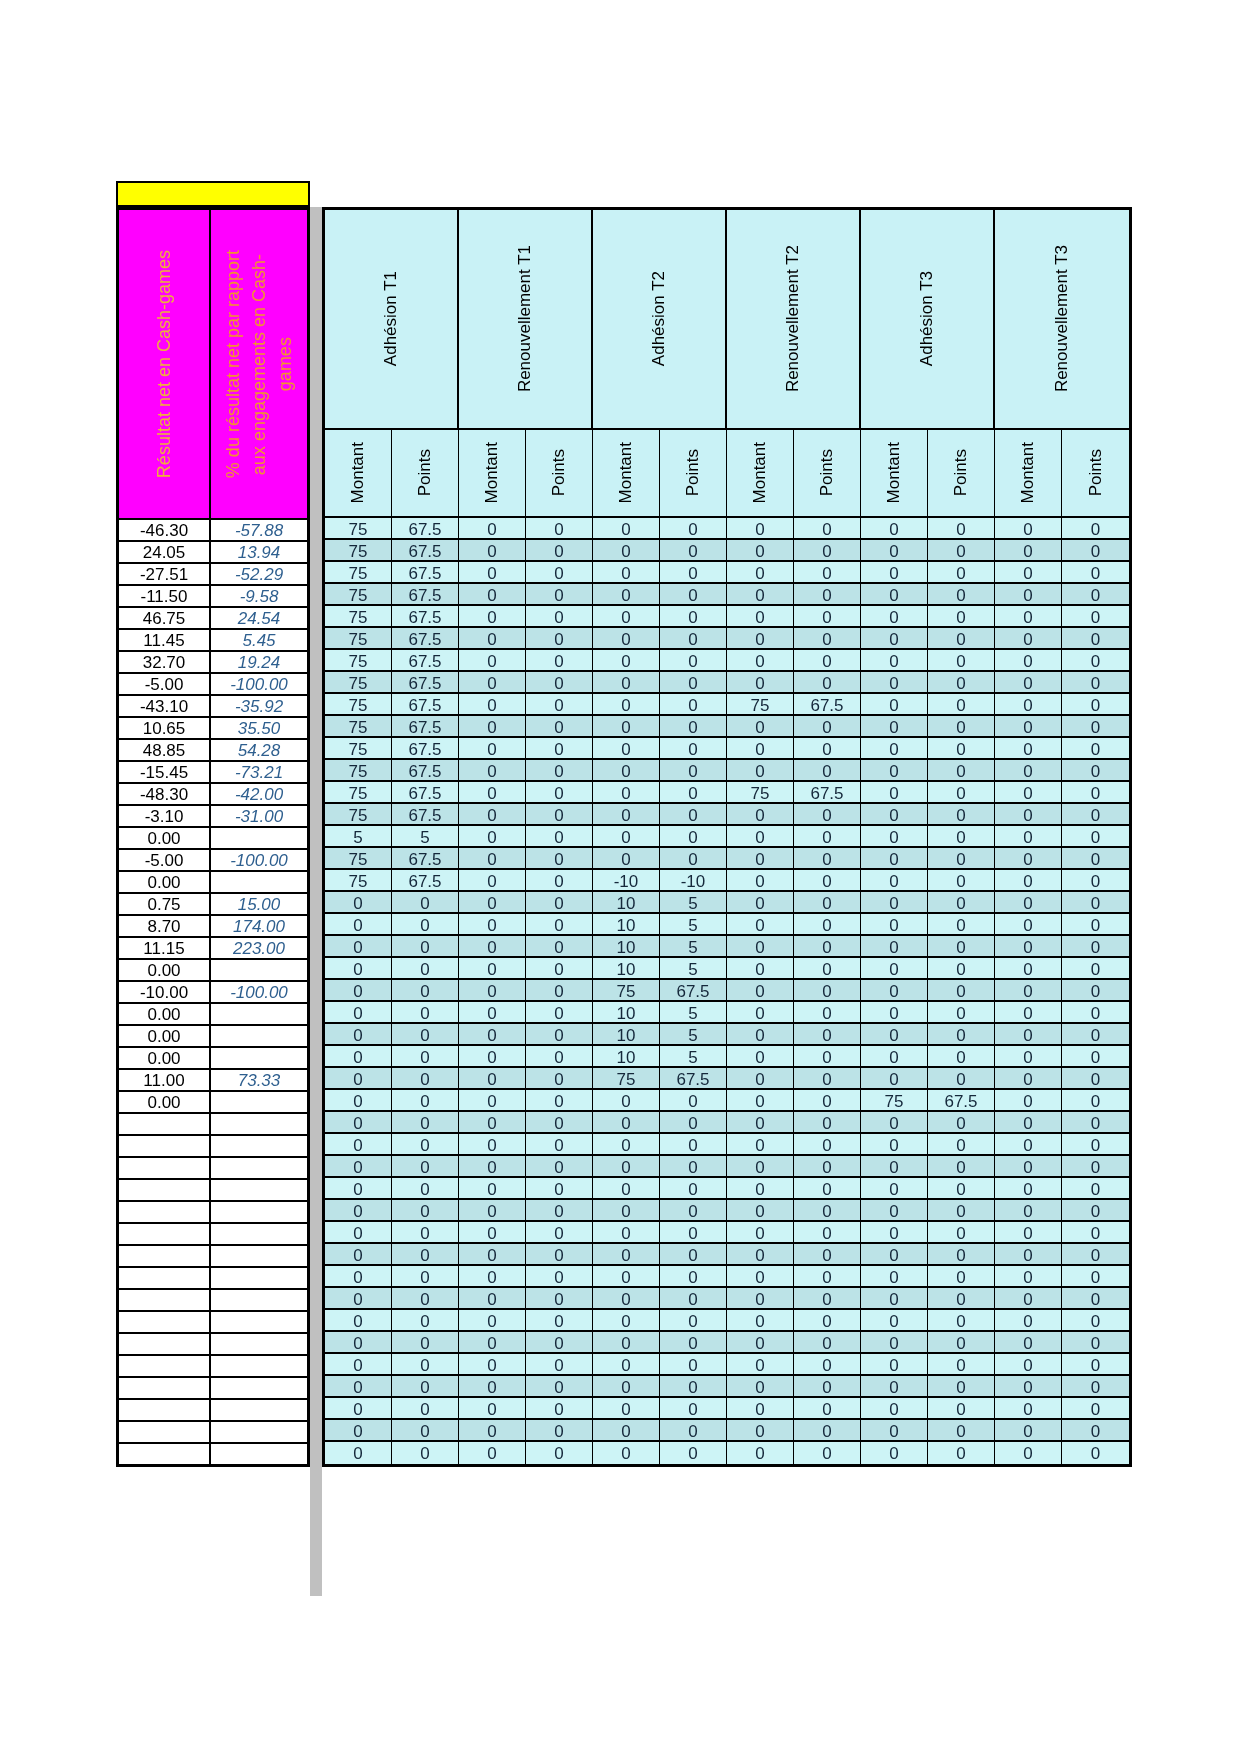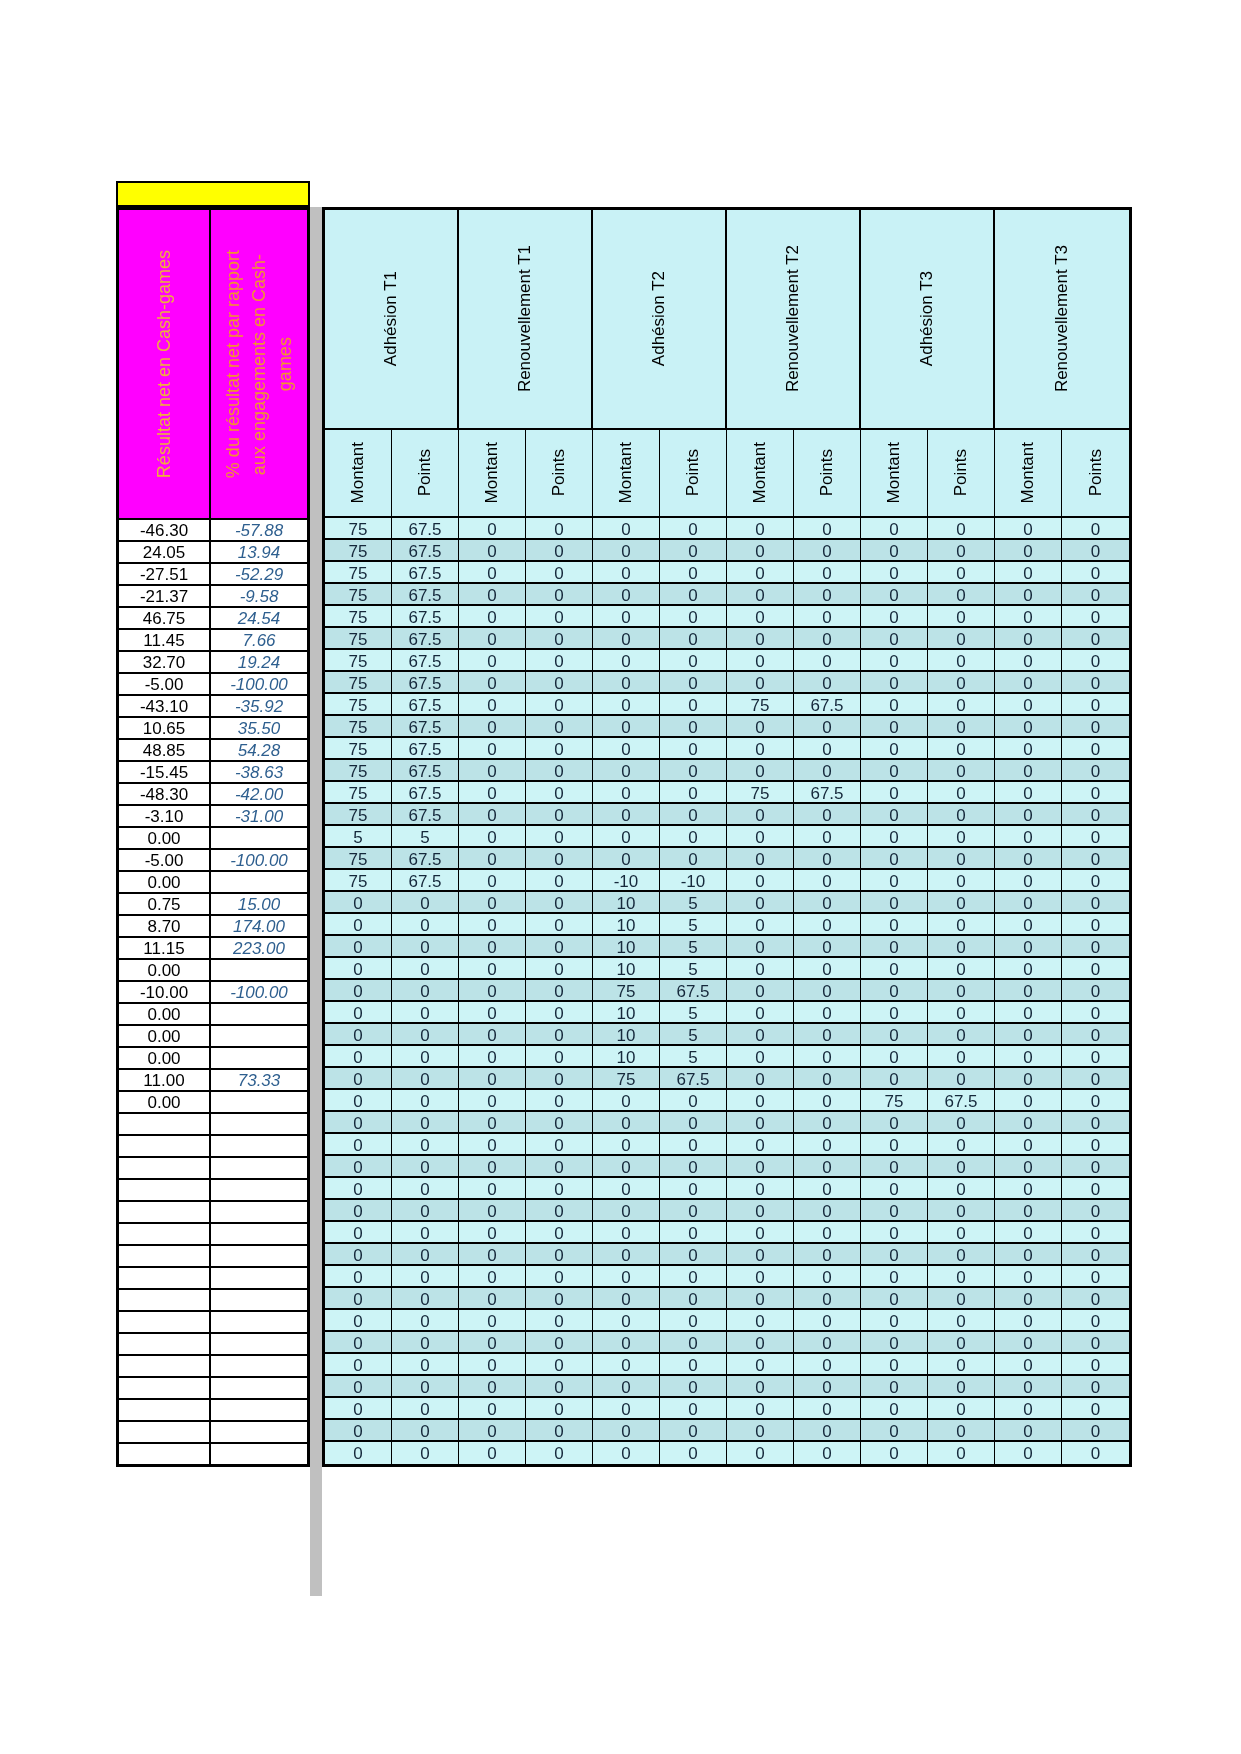--- a/index.html
+++ b/index.html
@@ -104,30 +104,30 @@
         </div>
         <div class="lrow">
           <div class="cell">24.05</div>
           <div class="cell pct">13.94</div>
         </div>
         <div class="lrow">
           <div class="cell">-27.51</div>
           <div class="cell pct">-52.29</div>
         </div>
         <div class="lrow">
-          <div class="cell">-21.37</div>
+          <div class="cell">-11.50</div>
           <div class="cell pct">-9.58</div>
         </div>
         <div class="lrow">
           <div class="cell">46.75</div>
           <div class="cell pct">24.54</div>
         </div>
         <div class="lrow">
           <div class="cell">11.45</div>
-          <div class="cell pct">7.66</div>
+          <div class="cell pct">5.45</div>
         </div>
         <div class="lrow">
           <div class="cell">32.70</div>
           <div class="cell pct">19.24</div>
         </div>
         <div class="lrow">
           <div class="cell">-5.00</div>
           <div class="cell pct">-100.00</div>
         </div>
         <div class="lrow">
@@ -137,21 +137,21 @@
         <div class="lrow">
           <div class="cell">10.65</div>
           <div class="cell pct">35.50</div>
         </div>
         <div class="lrow">
           <div class="cell">48.85</div>
           <div class="cell pct">54.28</div>
         </div>
         <div class="lrow">
           <div class="cell">-15.45</div>
-          <div class="cell pct">-38.63</div>
+          <div class="cell pct">-73.21</div>
         </div>
         <div class="lrow">
           <div class="cell">-48.30</div>
           <div class="cell pct">-42.00</div>
         </div>
         <div class="lrow">
           <div class="cell">-3.10</div>
           <div class="cell pct">-31.00</div>
         </div>
         <div class="lrow">

